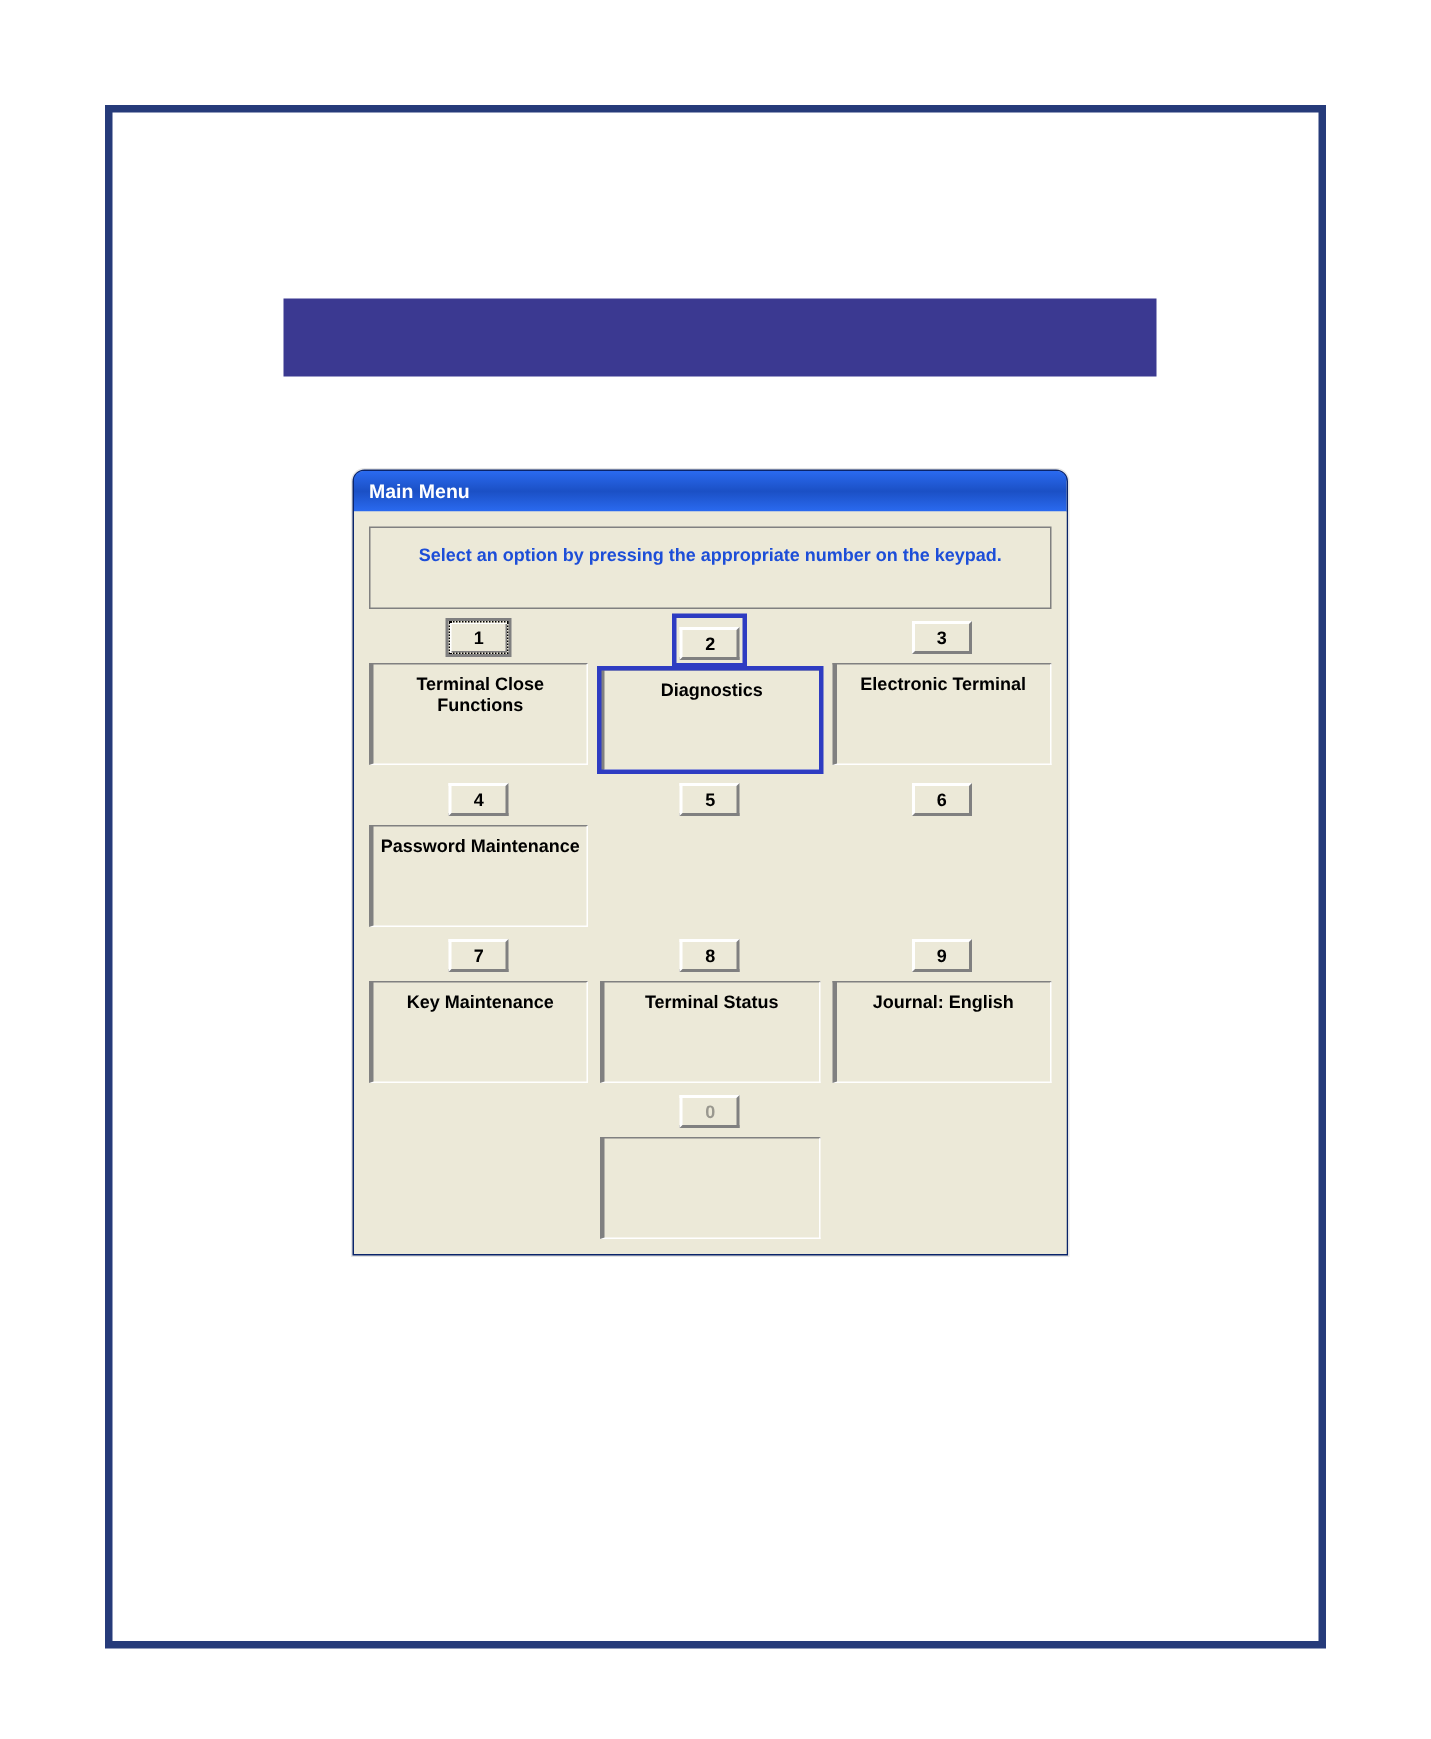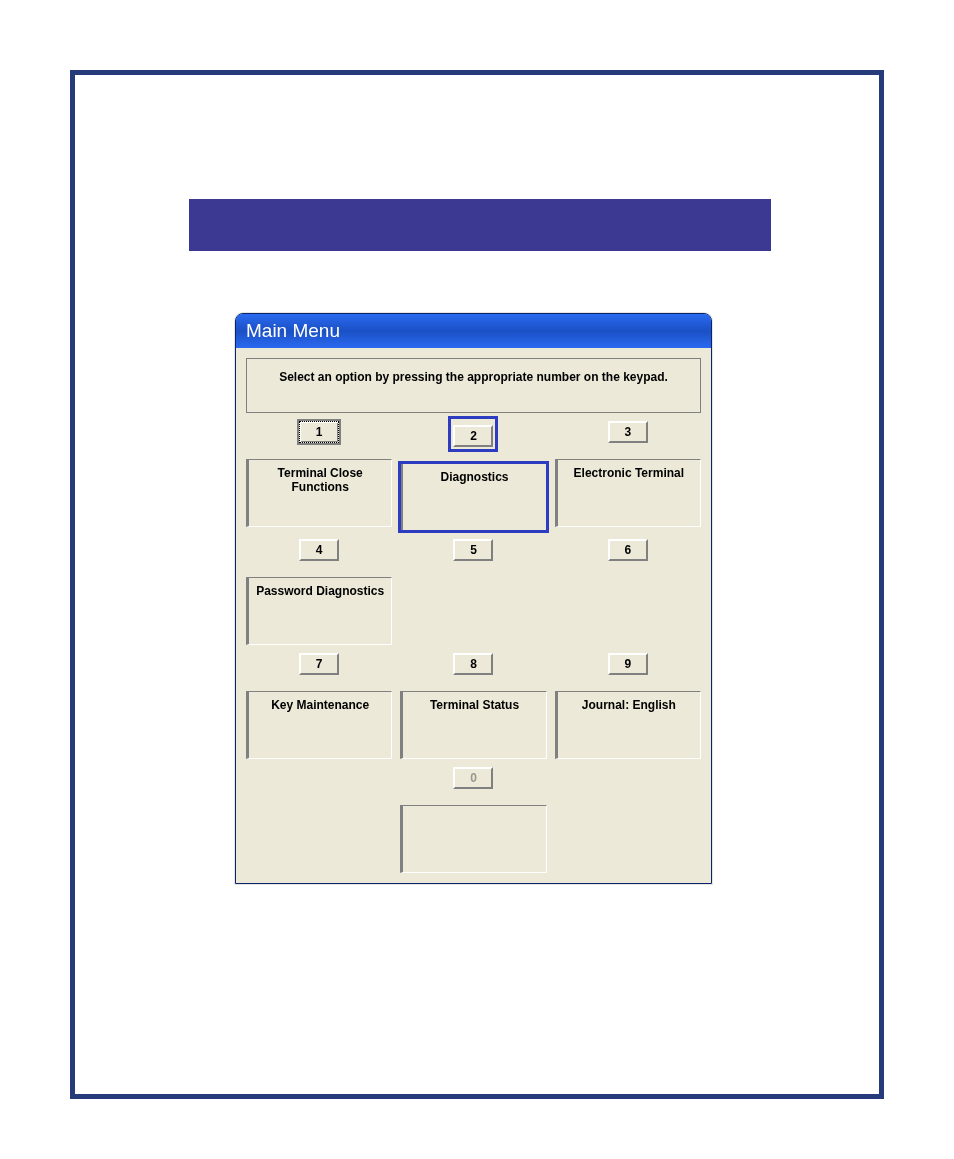--- a/index.html
+++ b/index.html
@@ -33,38 +33,38 @@
       left: 160px;
       width: 477px;
       border: 1px solid #0a246a;
       border-radius: 8px 8px 0 0;
       background: #ece9d8;
       box-shadow: 0 0 0 1px rgba(0,0,0,0.1);
     }
     .title-bar {
       background: linear-gradient(to bottom, #2a6af0 0%, #1b50c5 50%, #2a6af0 100%);
       color: #ffffff;
-      font-weight: normal;
-      font-size: 19px;
+      font-weight: bold;
+      font-size: 13px;
       padding: 6px 10px;
       border-radius: 6px 6px 0 0;
     }
     .window-body {
       padding: 10px;
       background: #ece9d8;
     }
     .instructions {
       border: 1px solid #808080;
       background: #ece9d8;
       text-align: center;
       padding: 10px 6px 26px 6px;
       font-size: 12px;
       font-weight: bold;
       line-height: 1.4;
-      color: #000000;
+      color: #1d4ed8;
       margin-bottom: 8px;
     }
     .grid {
       display: grid;
       grid-template-columns: repeat(3, 1fr);
       gap: 8px;
     }
     .grid .bottom-row {
       grid-column: 2 / 3;
     }
@@ -109,21 +109,21 @@
     .num-btn.disabled {
       color: #9a988f;
     }
     .label-box {
       width: 100%;
       height: 68px;
       border-top: 1px solid #808080;
       border-left: 3px solid #808080;
       border-right: 1px solid #ffffff;
       border-bottom: 1px solid #ffffff;
-      margin-top: 16px;
+      margin-top: 6px;
       text-align: center;
       font-size: 12px;
       font-weight: bold;
       padding: 6px 4px;
       color: #000;
       background: #ece9d8;
       display: flex;
       align-items: flex-start;
       justify-content: center;
     }
@@ -171,21 +171,21 @@
           <div class="label-box">
             <span>Electronic Terminal</span>
           </div>
         </div>
 
         <div class="cell">
           <div class="num-wrap">
             <div class="num-btn">4</div>
           </div>
           <div class="label-box">
-            <span>Password Diagnostics</span>
+            <span>Password Maintenance</span>
           </div>
         </div>
 
         <div class="cell">
           <div class="num-wrap">
             <div class="num-btn">5</div>
           </div>
         </div>
 
         <div class="cell">

